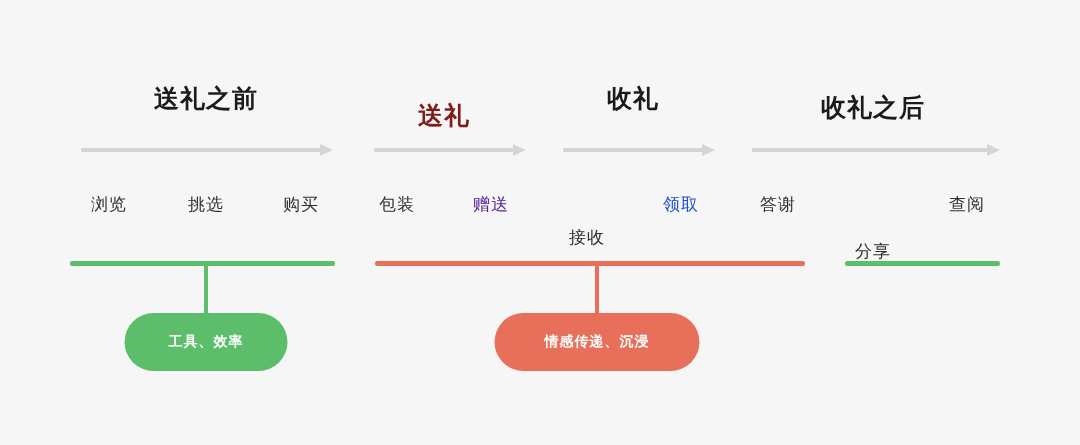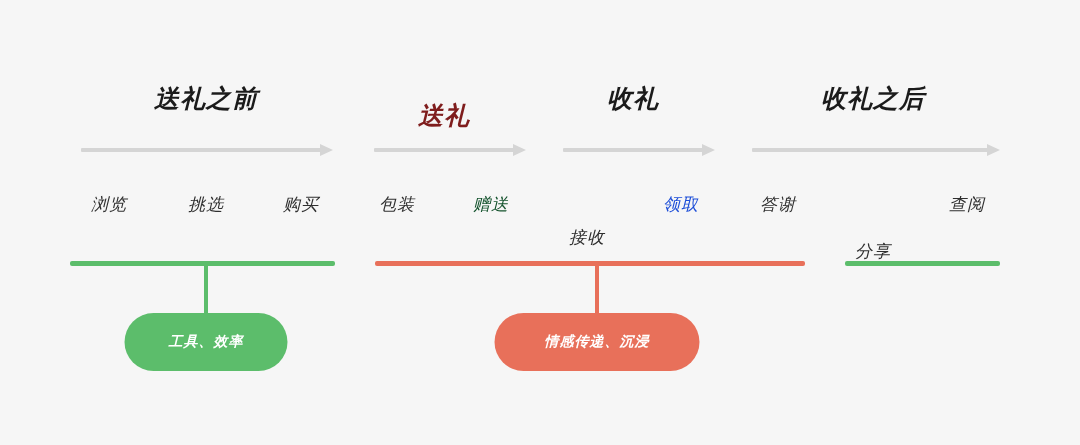--- a/index.html
+++ b/index.html
@@ -10,21 +10,20 @@
     width: 1080px;
     height: 445px;
     background: #f6f6f6;
     font-family: "Liberation Sans", "DejaVu Sans", sans-serif;
     overflow: hidden;
   }
   #journey-map {
     position: relative;
     width: 1080px;
     height: 327px;
-    font-style: italic;
   }
 
   
   .stage-title {
     position: absolute;
     font-size: 25px;
     font-weight: bold;
     color: #1b1b1b;
     letter-spacing: 1px;
     text-align: center;
@@ -109,29 +108,29 @@
     </div>
     <div class="step-label" style="left: 109px; color: rgb(47, 47, 47);">浏览</div>
     <div class="step-label" style="left: 206px; color: rgb(47, 47, 47); text-align: center;">挑选</div>
     <div class="step-label" style="left: 301px; color: rgb(47, 47, 47);">购买</div>
     <div class="stage-title" style="left: 444px; color: #7f1d1d; margin-top: 17px;">送礼</div>
     <div class="arrow" style="left: 374px; width: 152px;">
       <div class="shaft" style="background: rgb(213, 213, 213);"></div>
       <div class="head" style="border-left-color: rgb(213, 213, 213);"></div>
     </div>
     <div class="step-label" style="left: 397px; color: rgb(47, 47, 47);">包装</div>
-    <div class="step-label" style="left: 491px; color: #14532d;">赠送</div>
+    <div class="step-label" style="left: 491px; color: #4c1d95;">赠送</div>
     <div class="stage-title" style="left: 633px; color: rgb(27, 27, 27);">收礼</div>
     <div class="arrow" style="left: 563px; width: 152px;">
       <div class="shaft" style="background: rgb(213, 213, 213);"></div>
       <div class="head" style="border-left-color: rgb(213, 213, 213);"></div>
     </div>
     <div class="step-label" style="left: 587px; color: rgb(47, 47, 47); margin-top: 33px;">接收</div>
     <div class="step-label" style="left: 681px; color: #1d4ed8;">领取</div>
-    <div class="stage-title" style="left: 873px; color: rgb(27, 27, 27);">收礼之后</div>
+    <div class="stage-title" style="left: 873px; color: rgb(27, 27, 27); margin-top: 9px;">收礼之后</div>
     <div class="arrow" style="left: 752px; width: 248px;">
       <div class="shaft" style="background: rgb(213, 213, 213);"></div>
       <div class="head" style="border-left-color: rgb(213, 213, 213);"></div>
     </div>
     <div class="step-label" style="left: 778px; color: rgb(47, 47, 47);">答谢</div>
     <div class="step-label" style="left: 873px; color: rgb(47, 47, 47); margin-top: 47px;">分享</div>
     <div class="step-label" style="left: 967px; color: rgb(47, 47, 47);">查阅</div>
     <div class="group-bar" style="left: 70px; top: 261px; width: 265px; background: rgb(92, 189, 107);"></div>
     <div class="group-stem" style="left: 204px; top: 263px; height: 52px; background: rgb(92, 189, 107);"></div>
     <div class="pill" style="left: 206px; top: 313px; width: 163px; background: rgb(92, 189, 107); color: rgb(255, 255, 255);">工具、效率</div>

